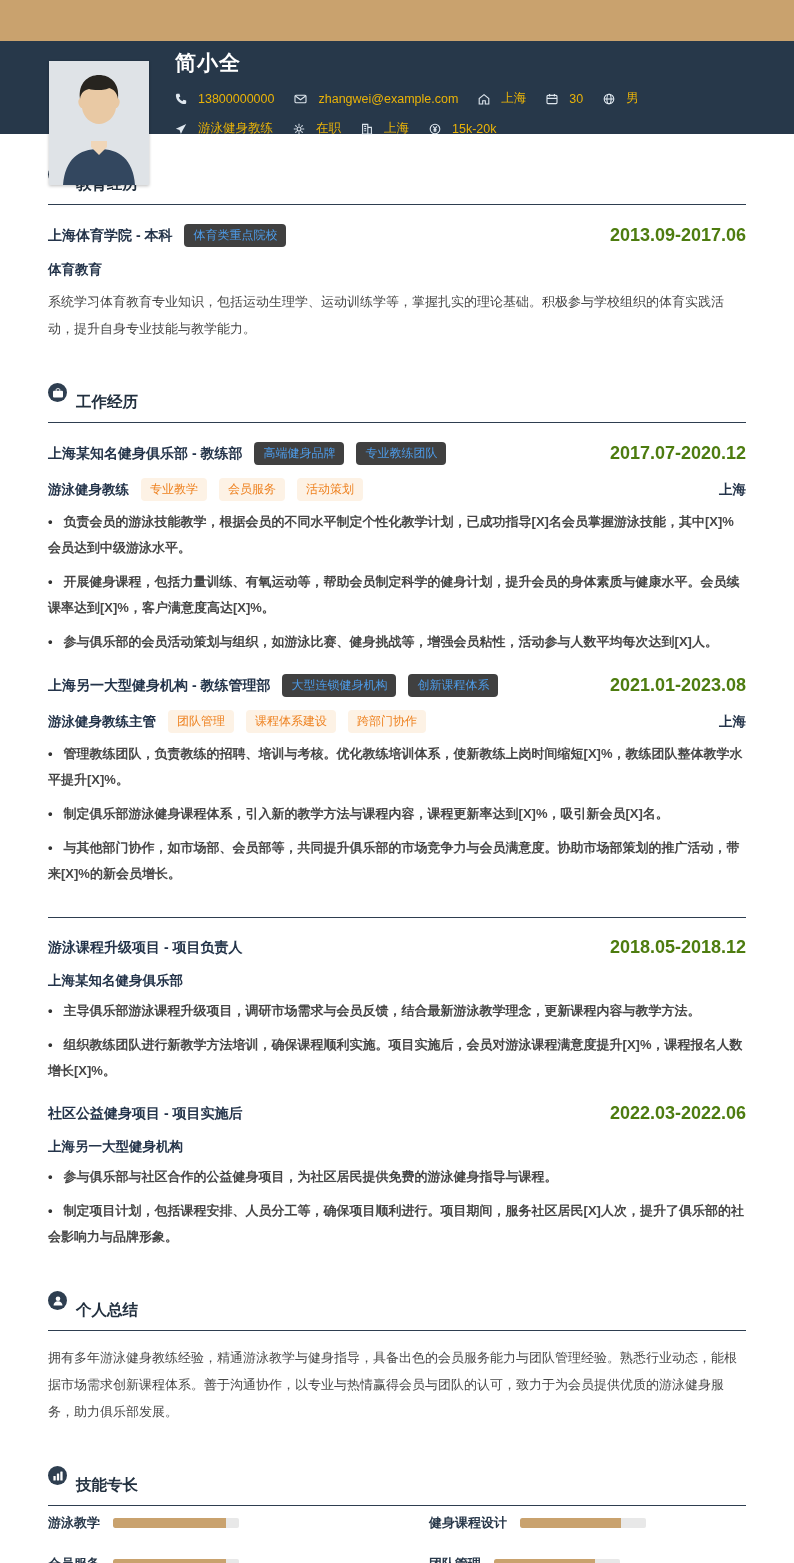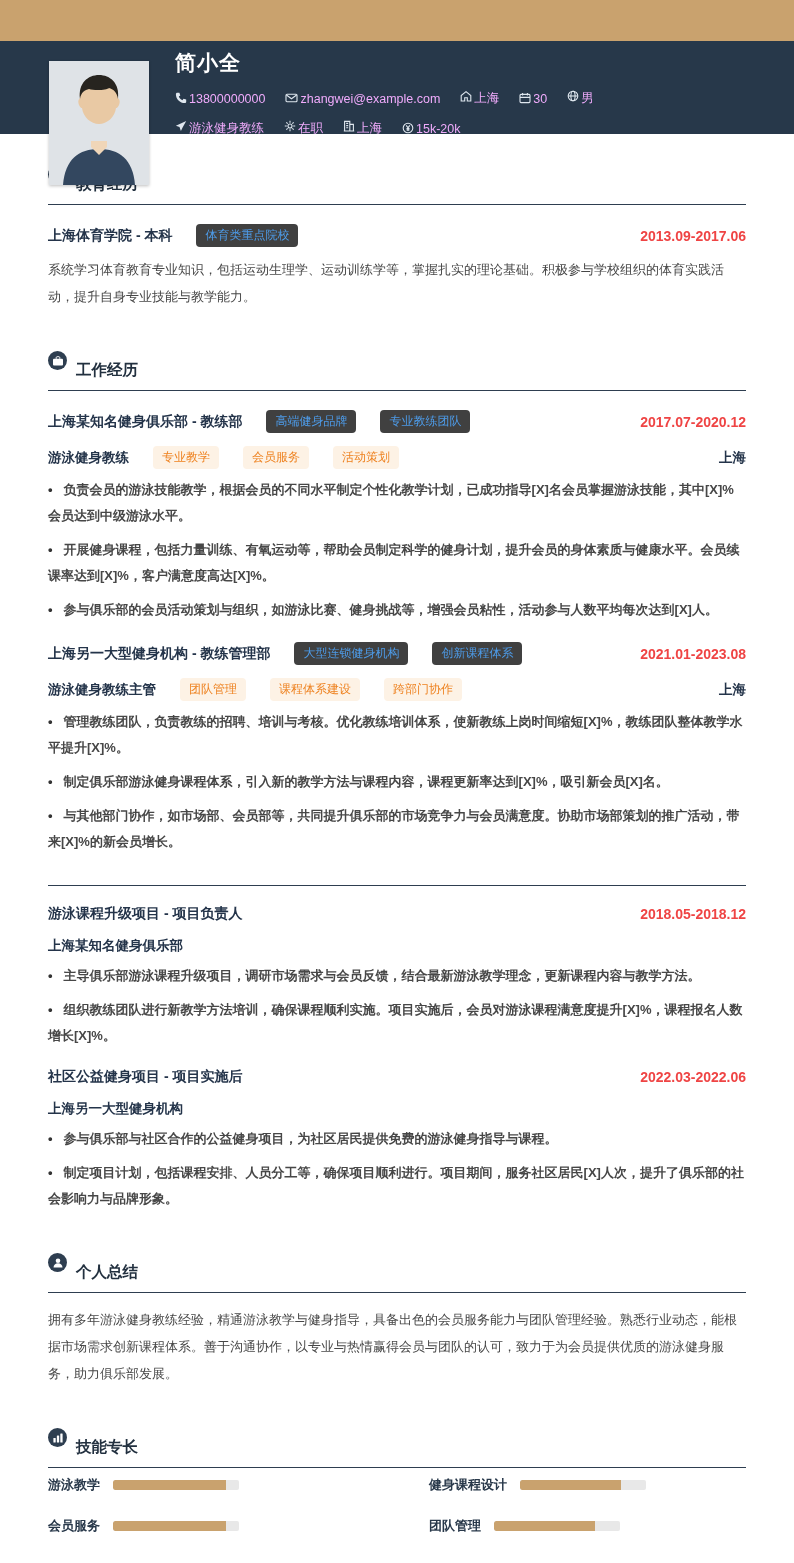--- a/index.html
+++ b/index.html
@@ -12,38 +12,38 @@
   
   .top-strip { height:41px; background:#C9A26E; }
   .hero { position:relative; background:#27384A; height:93px; }
   .photo-frame {
     position:absolute; left:49px; top:20px; width:100px; height:124px;
     background:#dfe3e7; overflow:hidden; box-shadow:0 1px 3px rgba(0,0,0,.25);
   }
   .hero-text { padding:8px 48px 0 175px; }
   .name { color:#ffffff; font-size:21px; font-weight:bold; letter-spacing:1px; line-height:28px; }
   .contact-row { display:flex; align-items:center; gap:20px; margin-top:13px; }
-  .contact-item { display:flex; align-items:flex-start; gap:2px; color:#f0abfc; font-size:12.5px; }
+  .contact-item { display:flex; align-items:center; gap:11px; color:#eab308; font-size:12.5px; }
   .contact-item svg { display:block; }
   .cicon { stroke:#dfe7ef; fill:none; stroke-width:1.1; }
   .cicon-f { fill:#dfe7ef; }
   
   .content { padding:0 48px 26px 48px; }
   .section { margin-top:30px; }
   .section-head { display:flex; align-items:center; gap:9px; }
   .sicon {
     width:19px; height:19px; border-radius:50%; background:#2E3E50;
     display:flex; align-items:center; justify-content:center; flex:none;
   }
   .section-title { font-size:15.5px; font-weight:bold; color:#22303F;margin-top:20px; }
   .rule { border-bottom:1.5px solid #2E3E50; margin-top:9px; }
   .entry-row { display:flex; align-items:center; justify-content:space-between; margin-top:19px; }
-  .entry-left { display:flex; align-items:center; gap:24px; flex-wrap:wrap; }
+  .entry-left { display:flex; align-items:center; gap:12px; flex-wrap:wrap; }
   .entry-title { font-size:14px; font-weight:bold; color:#24344A; }
-  .entry-date { font-size:14px; font-weight:bold; color:#ef4444; white-space:nowrap; }
+  .entry-date { font-size:18px; font-weight:bold; color:#4d7c0f; white-space:nowrap; }
   .entry-loc { font-size:13.5px; font-weight:bold; color:#24344A; }
   .tag { font-size:12px; padding:3px 9px; border-radius:4px; white-space:nowrap; }
   .tag-blue { color:#4D9BE8; background:#404040; }
   .tag-orange { color:#EE8220; background:#FDF2E5; }
   .sub-row { margin-top:13px; }
   .sub-title { font-size:13.5px; font-weight:bold; color:#24344A; }
   .bullet { font-size:13px; line-height:2.0; color:#474747; margin-top:8px;font-weight:bold; }
   .bullet::before { content:"•"; margin-right:11px; color:#333; }
   .para { font-size:13px; line-height:2.05; color:#474747; margin-top:14px; }
   
@@ -171,20 +171,21 @@
     </div>
     <div class="rule"></div>
 
     <div class="entry-row">
       <div class="entry-left">
         <span class="entry-title">上海体育学院 - 本科</span>
         <span class="tag tag-blue">体育类重点院校</span>
       </div>
       <span class="entry-date">2013.09-2017.06</span>
     </div>
+    <div class="sub-row"><span class="sub-title">体育教育</span></div>
     <p class="para" style="margin-top:10px;">系统学习体育教育专业知识，包括运动生理学、运动训练学等，掌握扎实的理论基础。积极参与学校组织的体育实践活动，提升自身专业技能与教学能力。</p>
   </section>
 
   <section class="section">
     <div class="section-head">
       <span class="sicon">
         <svg width="12" height="12" viewBox="0 0 12 12">
             <rect x="1" y="3.8" width="10" height="6.8" rx="1" fill="#fff"></rect>
             <path d="M4.2 3.8V2.6c0-.5.4-.9.9-.9h1.8c.5 0 .9.4.9.9v1.2" fill="none" stroke="#fff" stroke-width="1"></path>
           </svg>

